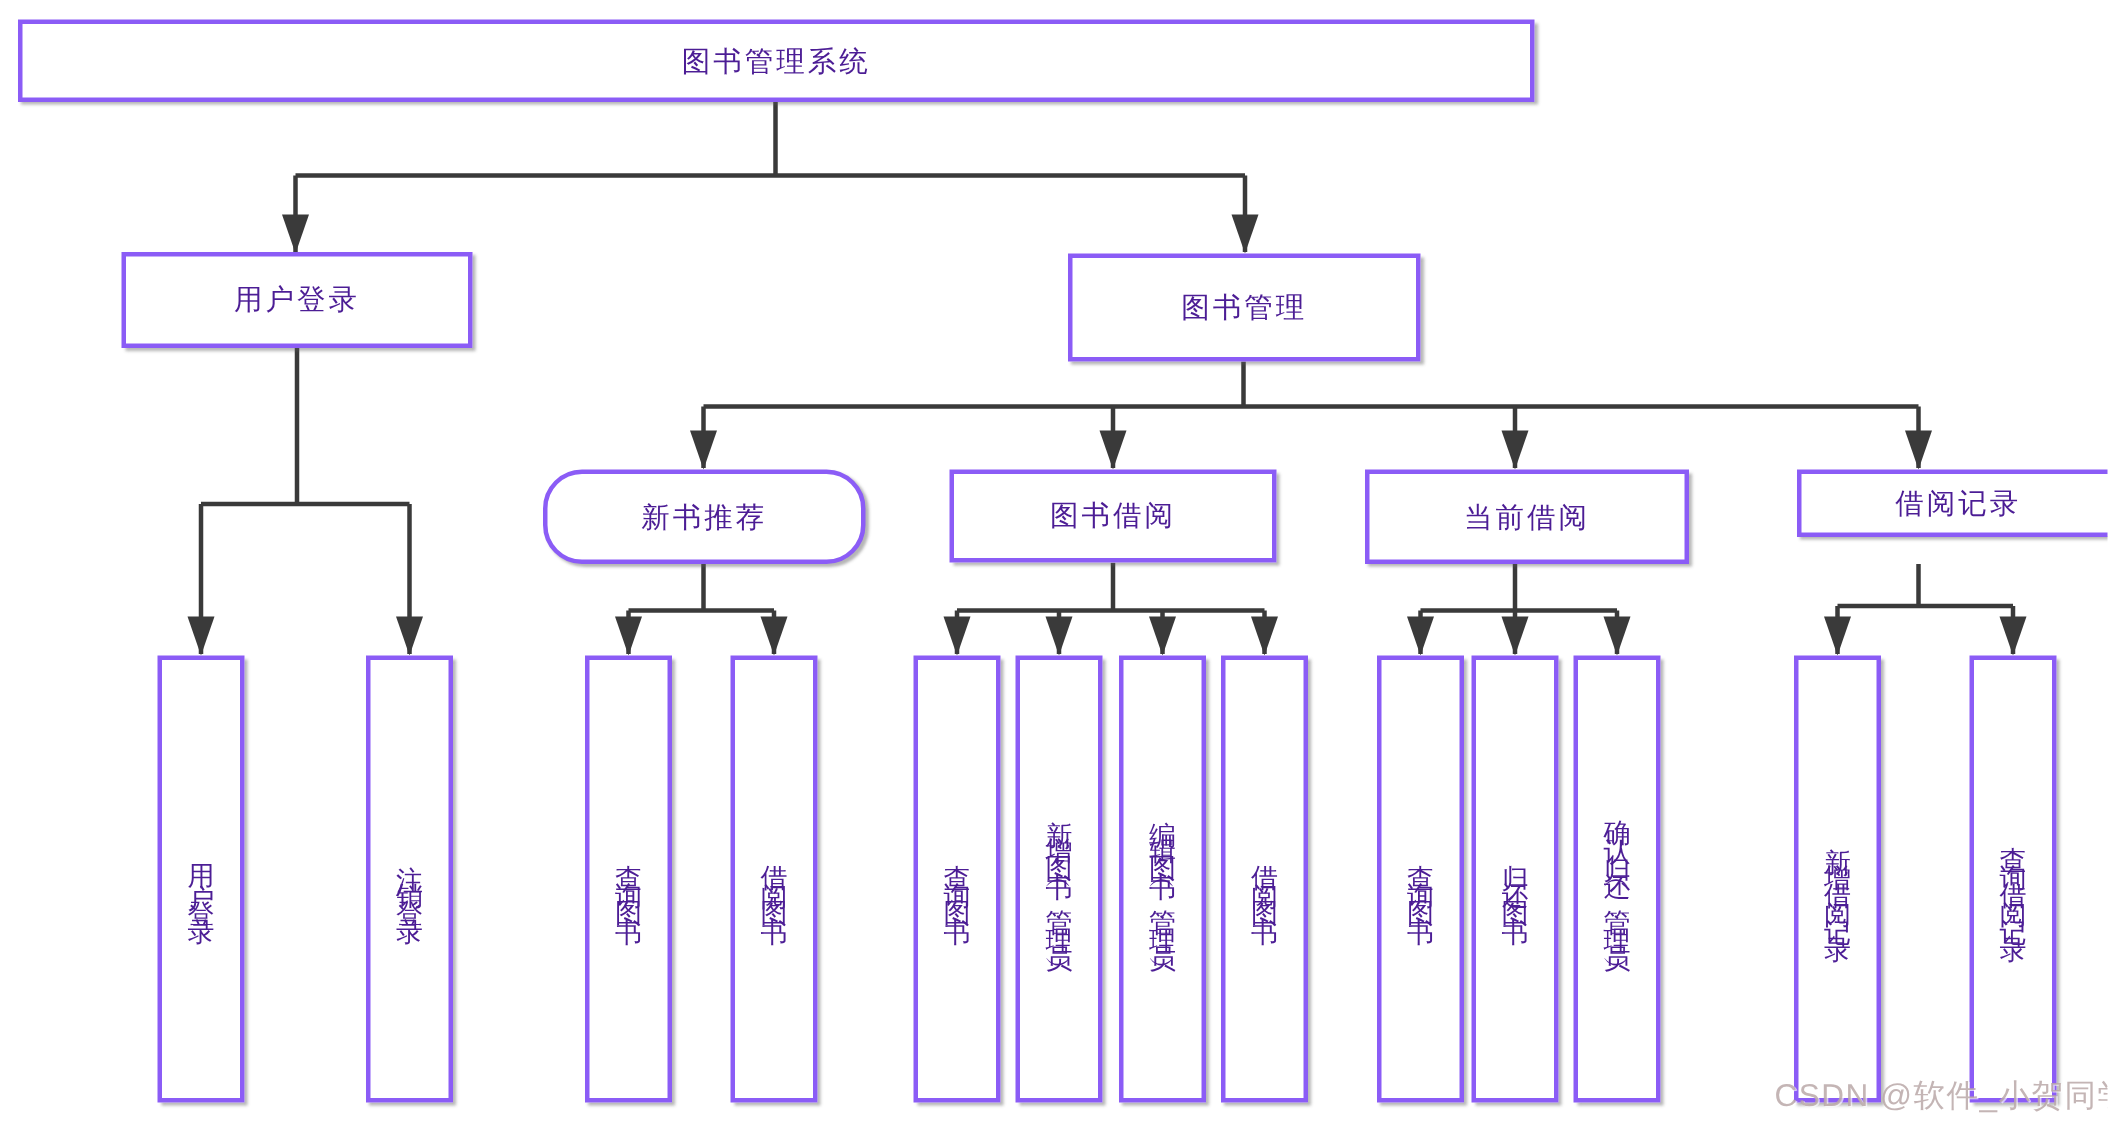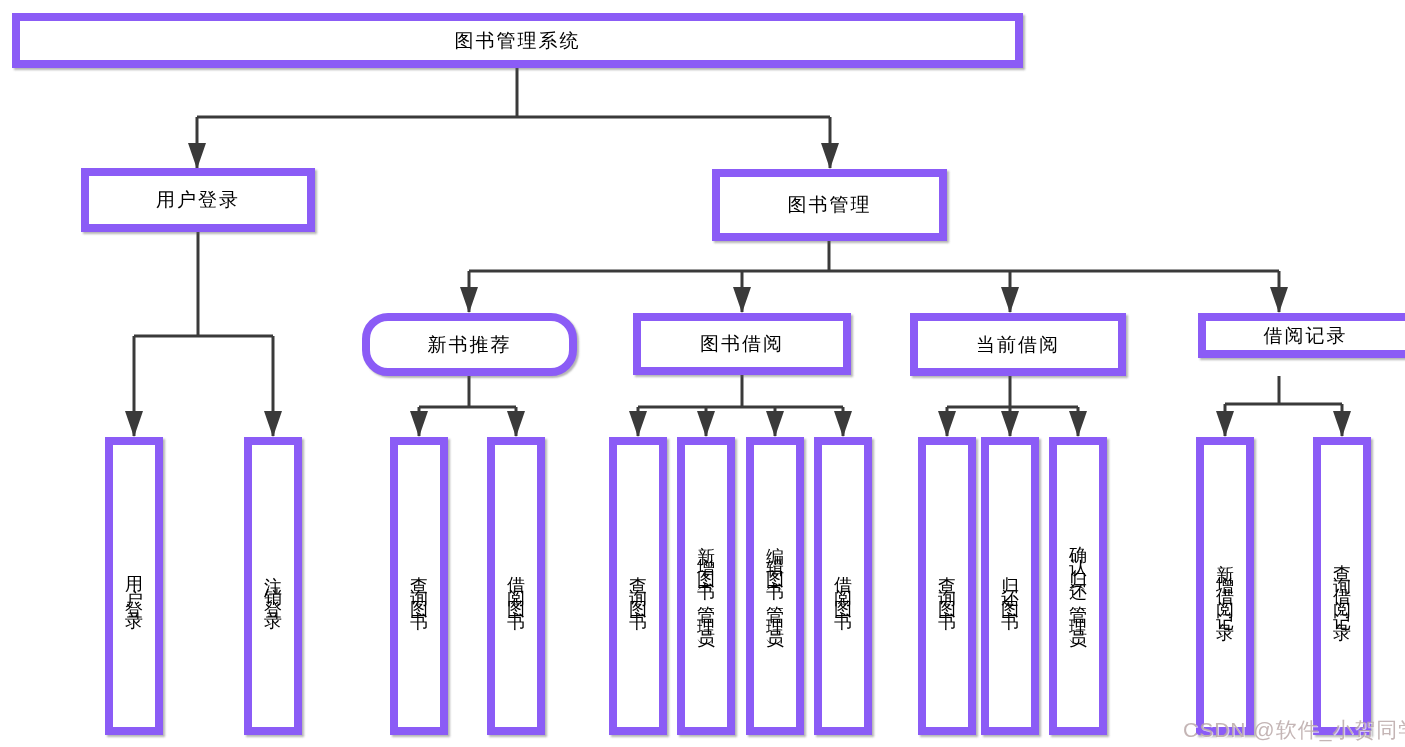--- a/index.html
+++ b/index.html
@@ -5,24 +5,24 @@
   html,body{margin:0;padding:0;}
   body{
     width:1405px;height:747px;position:relative;overflow:hidden;
     background:#ffffff;
     font-family:"Liberation Sans","DejaVu Sans",sans-serif;
   }
   .connectors{position:absolute;left:0;top:0;}
   .box{
     position:absolute;
     background:#ffffff;
-    border:8px solid #8b5cf6;
+    border:3px solid #8b5cf6;
     box-sizing:border-box;
     display:flex;align-items:center;justify-content:center;
-    color:#000000;
+    color:#4c1d95;
     box-shadow:2px 2px 2px rgba(90,90,90,0.45);
   }
   .hbox .label{
     font-size:19px;letter-spacing:2px;white-space:nowrap;
   }
   .vbox .label{
     writing-mode:vertical-rl;
     text-orientation:mixed;
     font-size:18px;
     letter-spacing:12px;

